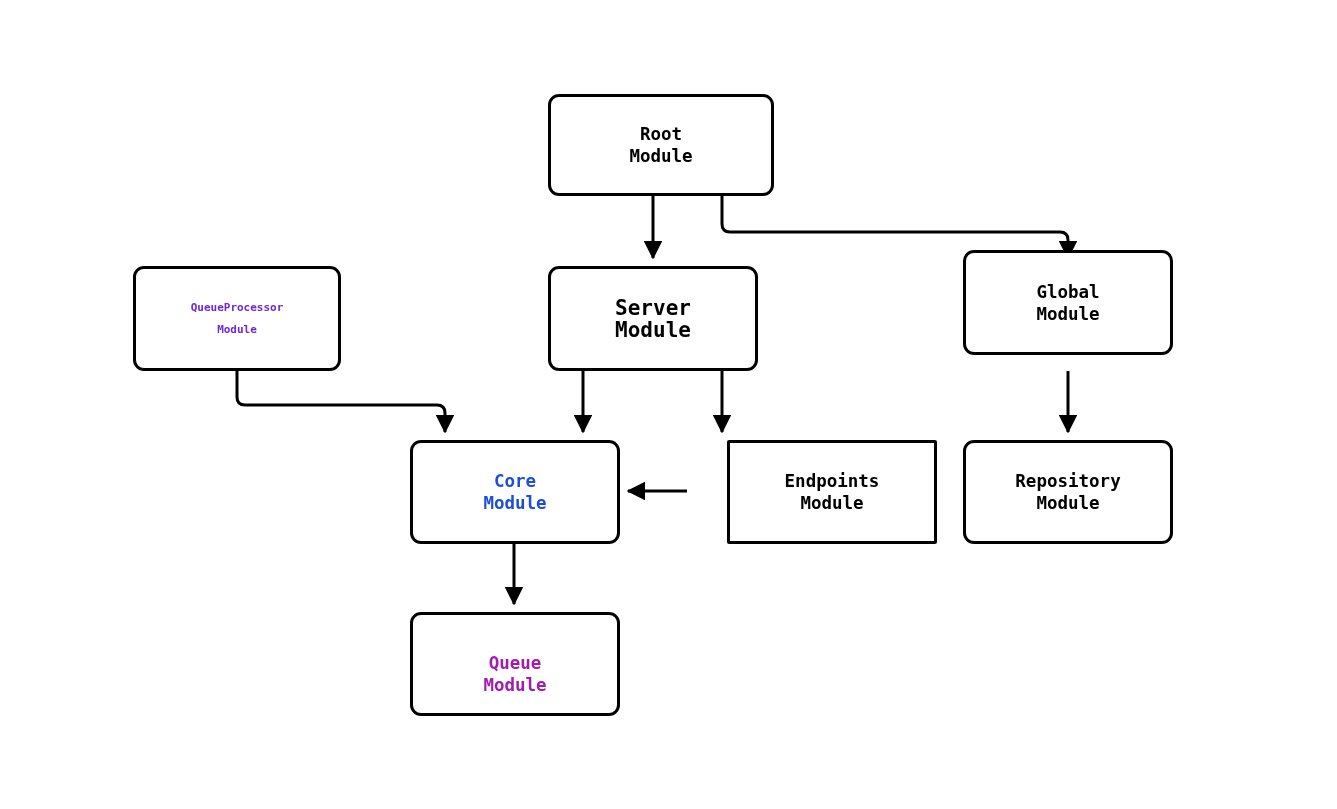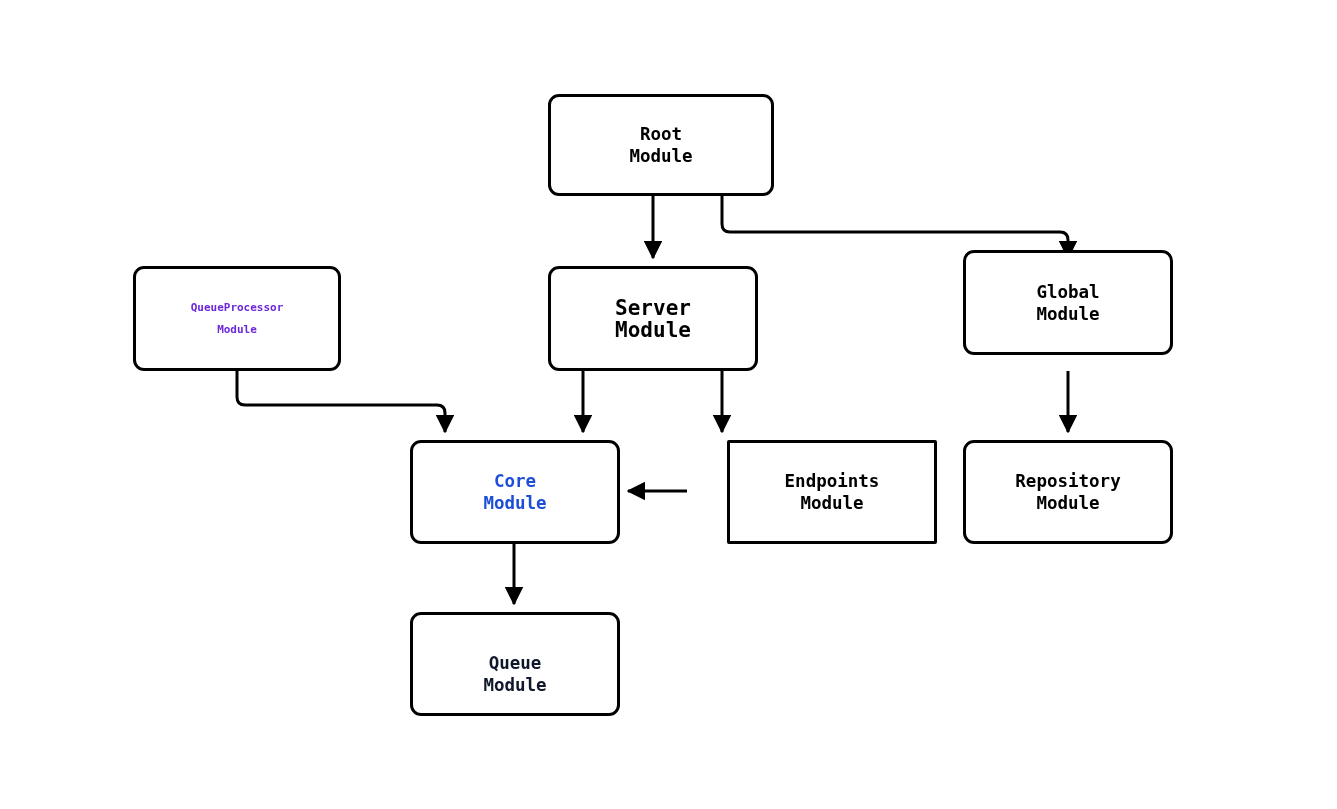--- a/index.html
+++ b/index.html
@@ -106,17 +106,17 @@
     <span class="node-label" style="font-size: 17.5px; color: rgb(0, 0, 0);">Endpoints
 Module</span>
   </div>
 
   <div class="node" style="left: 963px; top: 440px; width: 210px; height: 104px; background: rgb(255, 255, 255); border-color: rgb(0, 0, 0); border-width: 3px; border-radius: 11px; justify-content: center;">
     <span class="node-label" style="font-size: 17.5px; color: rgb(0, 0, 0);">Repository
 Module</span>
   </div>
 
   <div class="node" style="left: 410px; top: 612px; width: 210px; height: 104px; background: rgb(255, 255, 255); border-color: rgb(0, 0, 0); border-width: 3px; border-radius: 11px;">
-    <span class="node-label" style="font-size: 17.5px; color: #0f172a; margin-top: 20px;">Queue
+    <span class="node-label" style="font-size: 17.5px; color: #a21caf; margin-top: 20px;">Queue
 Module</span>
   </div>
 
 </div>
 
 </body></html>

